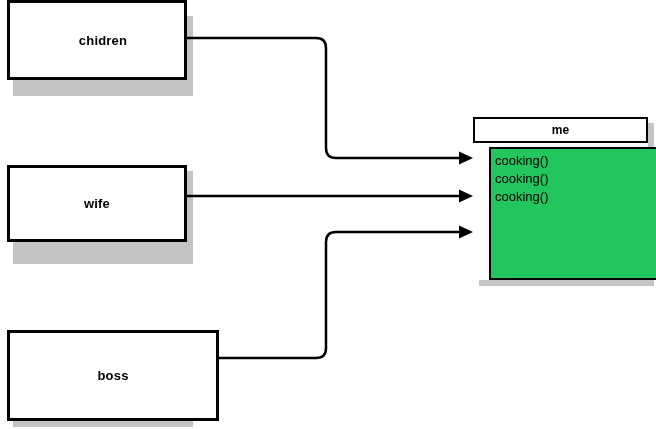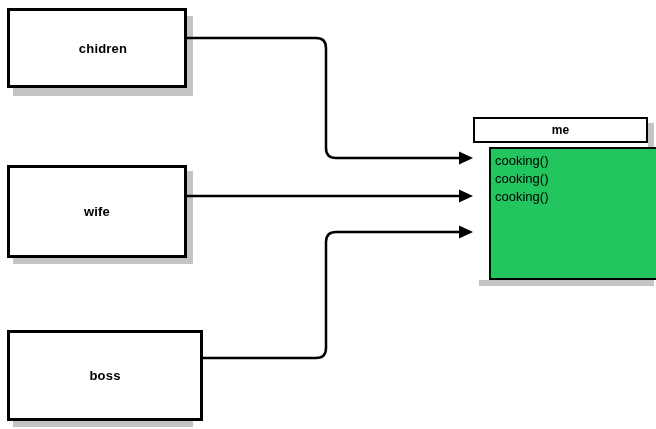--- a/index.html
+++ b/index.html
@@ -123,29 +123,29 @@
     <polygon class="conn-head" points="473,196 459,189.5 459,202.5"></polygon>
 
     <path class="conn-path" d="M 187 358 L 316 358 Q 326 358 326 348 L 326 242 Q 326 232 336 232 L 462 232"></path>
     <polygon class="conn-head" points="473,232 459,225.5 459,238.5"></polygon>
   </svg>
 
   <div class="actor-shadow" style="left:13px; top:16px; width:180px; height:80px;"></div>
   <div class="actor-shadow" style="left:13px; top:171px; width:180px; height:93px;"></div>
   <div class="actor-shadow" style="left:13px; top:336px; width:180px; height:91px;"></div>
 
-  <div class="actor-box" style="left:7px; top:8px; width:180px; height:80px;padding-left:12px;">
+  <div class="actor-box" style="left:7px; top:0; width:180px; height:80px;padding-left:12px;">
     <span class="actor-label">chidren</span>
   </div>
 
-  <div class="actor-box" style="left:7px; top:165px; width:180px; height:93px;">
+  <div class="actor-box" style="left:7px; top:165px; width:180px; height:77px;">
     <span class="actor-label">wife</span>
   </div>
 
-  <div class="actor-box" style="left:7px; top:330px; width:196px; height:91px;">
+  <div class="actor-box" style="left:7px; top:330px; width:212px; height:91px;">
     <span class="actor-label">boss</span>
   </div>
 
   <div class="class-shadow" style="left:479px; top:123px; width:175px; height:163px;"></div>
 
   <div class="class-box" style="left:473px; top:117px; width:175px; height:163px;">
 
     <div class="class-header" style="height:26px;">
       <span class="class-name">me</span>
     </div>

